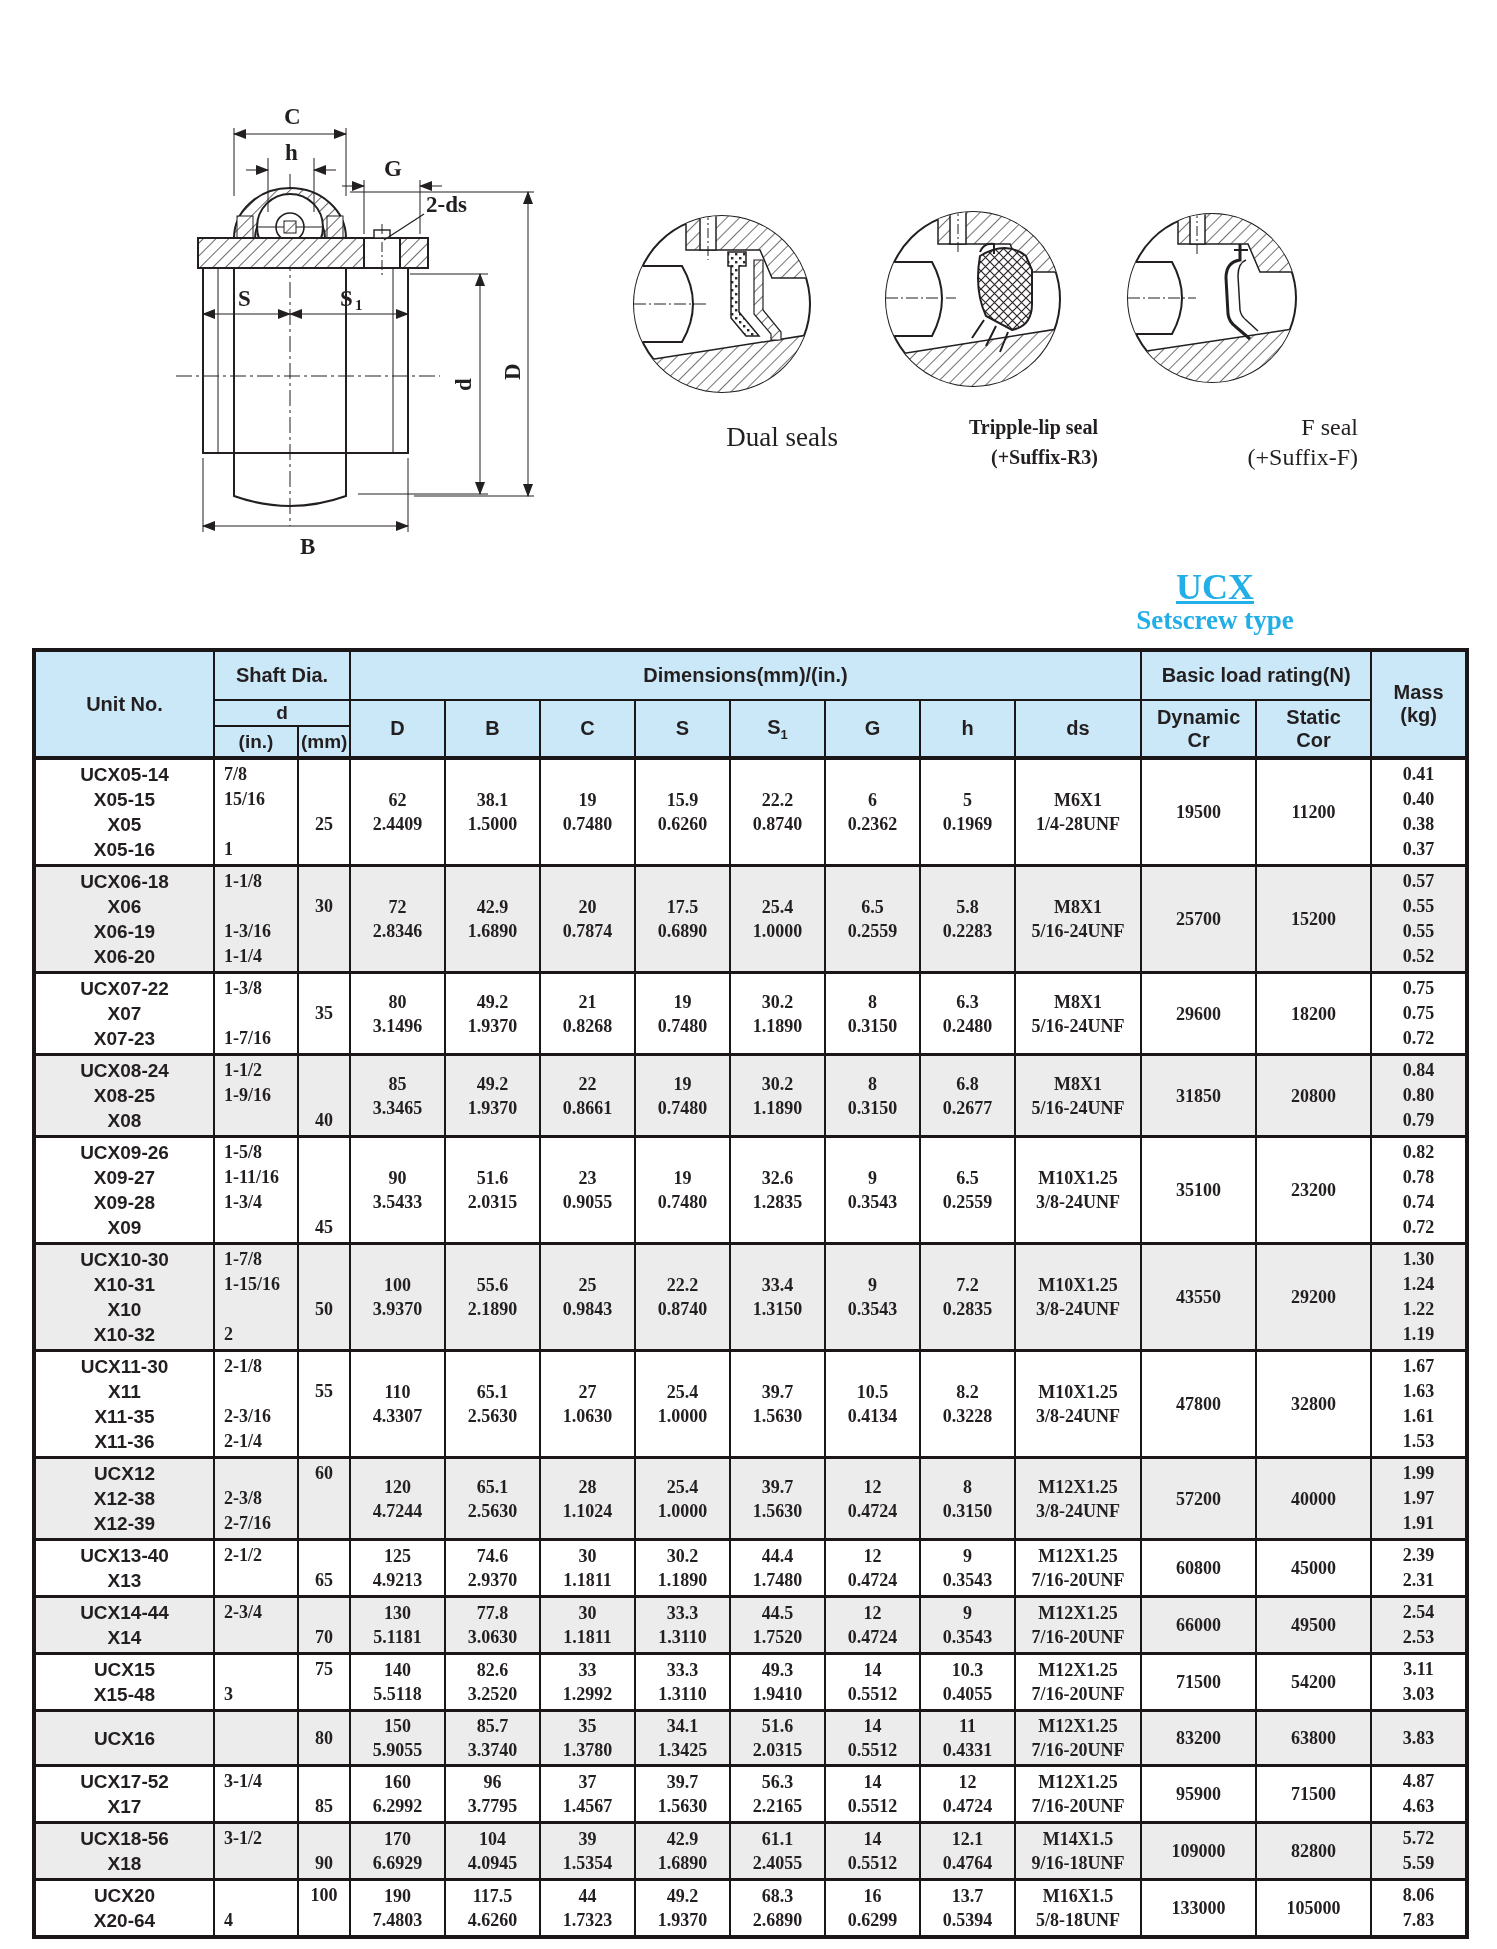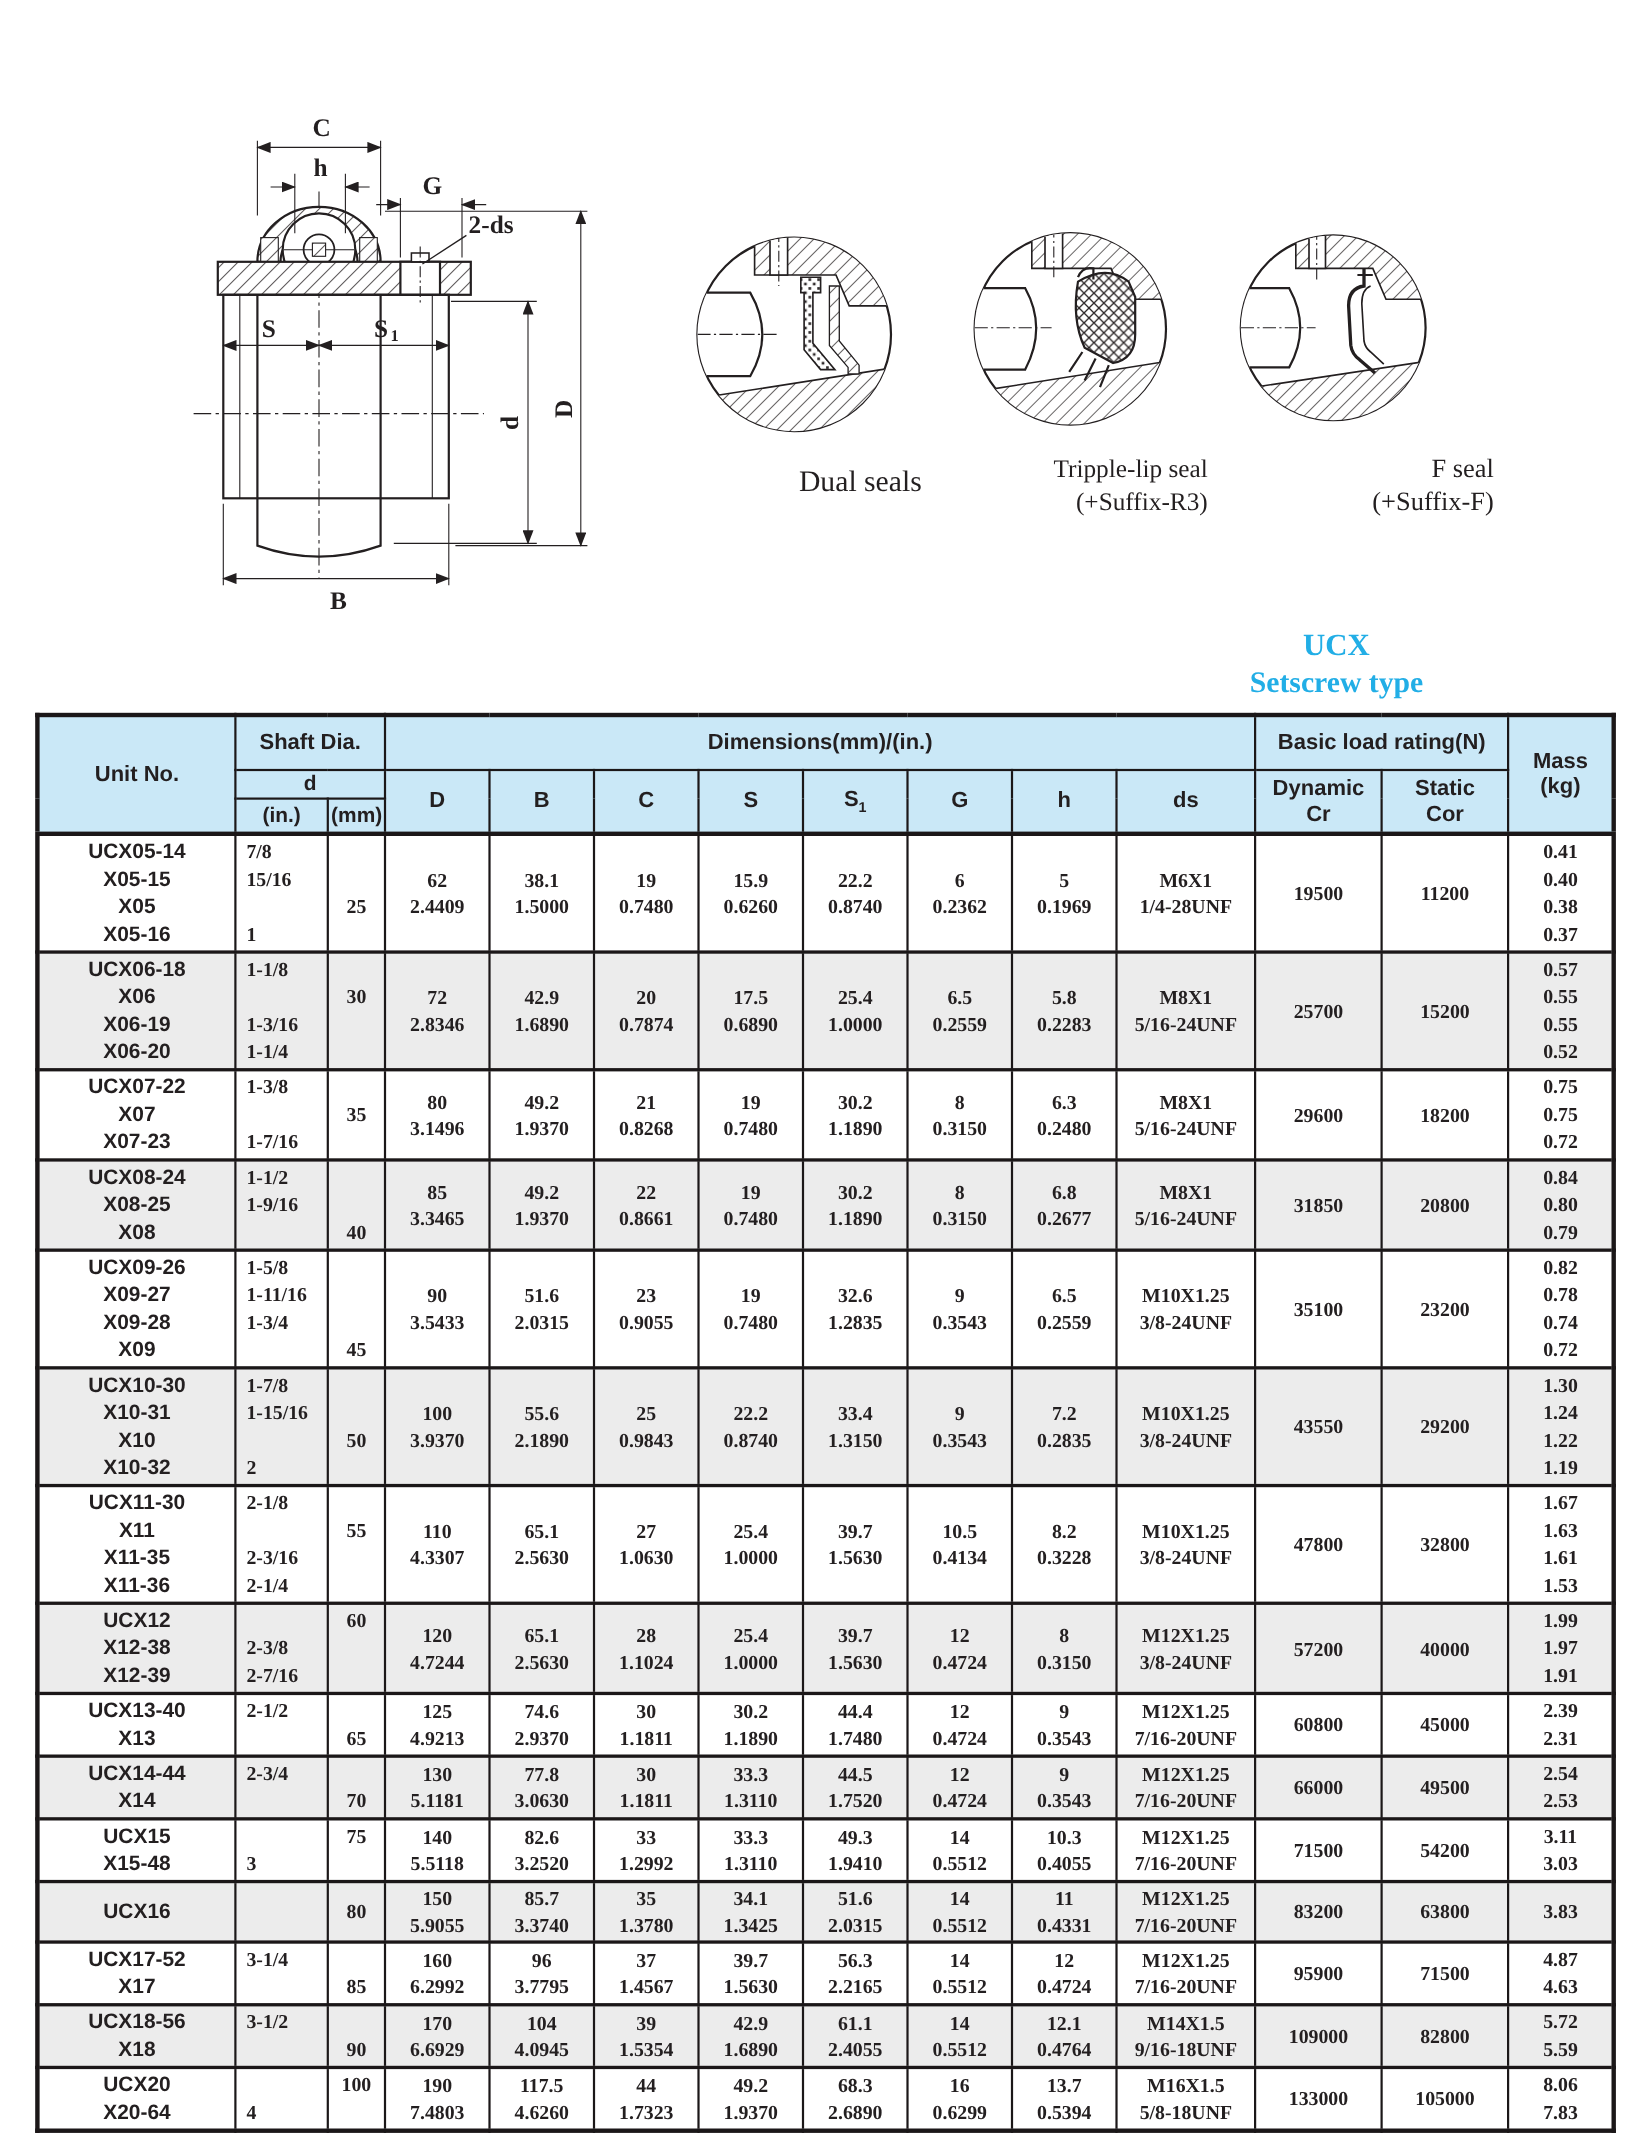--- a/index.html
+++ b/index.html
@@ -1,25 +1,25 @@
 <!DOCTYPE html>
 <html style="--accent: #22aee6; --hbg: #cae8f7; --stripe: #ececec; --bd: #1b1718; --ink: #231f20;"><head>
 <meta charset="utf-8">
 <style>
   :root{ --accent:#22aee6; --hbg:#cae8f7; --stripe:#ececec; --bd:#1b1718; --ink:#231f20; }
   *{box-sizing:border-box;}
   body{margin:0;width:1497px;background:#fff;font-family:"Liberation Sans",sans-serif;color:var(--ink);}
   .top{position:relative;width:1497px;height:648px;}
   .caption{position:absolute;text-align:right;font-family:"Liberation Serif",serif;color:var(--ink);}
   .cap1{left:608px;top:422px;width:230px;font-size:27px;}
-  .cap2{left:858px;top:412px;width:240px;font-size:23px;line-height:30px;}
+  .cap2{left:858px;top:412px;width:240px;font-size:20px;line-height:30px;font-weight:bold;}
   .cap3{left:1128px;top:412px;width:230px;font-size:24px;line-height:30px;}
   .brand{position:absolute;left:1080px;top:570px;width:270px;text-align:center;color:var(--accent);
          font-family:"Liberation Serif",serif;font-weight:700;}
-  .brand-l1{font-size:28px;line-height:34px;}
+  .brand-l1{font-size:36px;line-height:34px;text-decoration:underline;}
   .brand-l2{font-size:27px;line-height:32px;}
   svg text.dml{font-family:"Liberation Serif",serif;font-size:23px;font-weight:600;fill:var(--ink);}
   svg text.dms{font-family:"Liberation Serif",serif;font-size:15px;font-weight:600;fill:var(--ink);}
 
   table{border-collapse:collapse;border:4px solid var(--bd);margin-left:32px;table-layout:fixed;width:1433px;}
   thead th{background:var(--hbg);border:2px solid var(--bd);font:700 20px "Liberation Sans",sans-serif;color:var(--ink);padding:1px 2px;}
   thead tr.r1 th{height:50px;}
   thead tr.r2 th.dhead{height:24px;font-size:19px;}
   thead tr.r3 th{height:32px;font-size:19px;margin-left:38px;}
   thead th sub{font-size:13px;}

